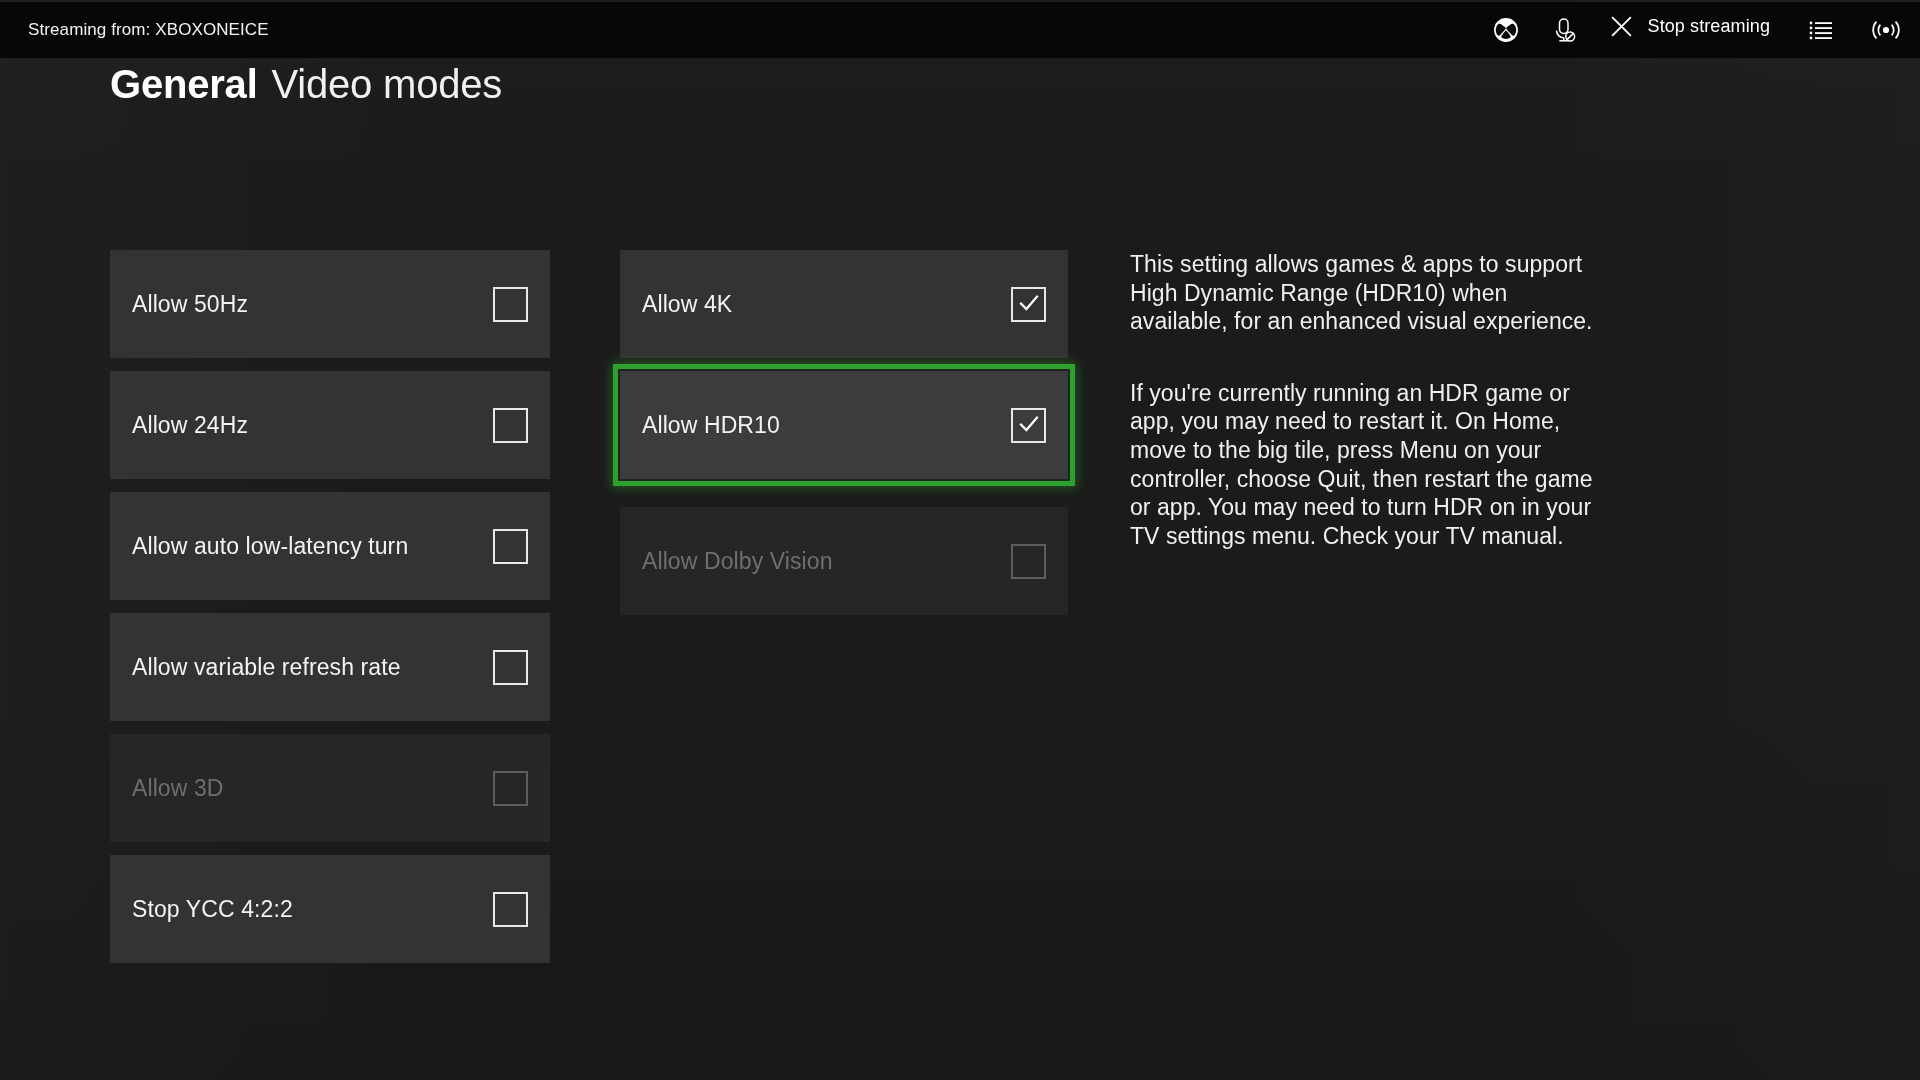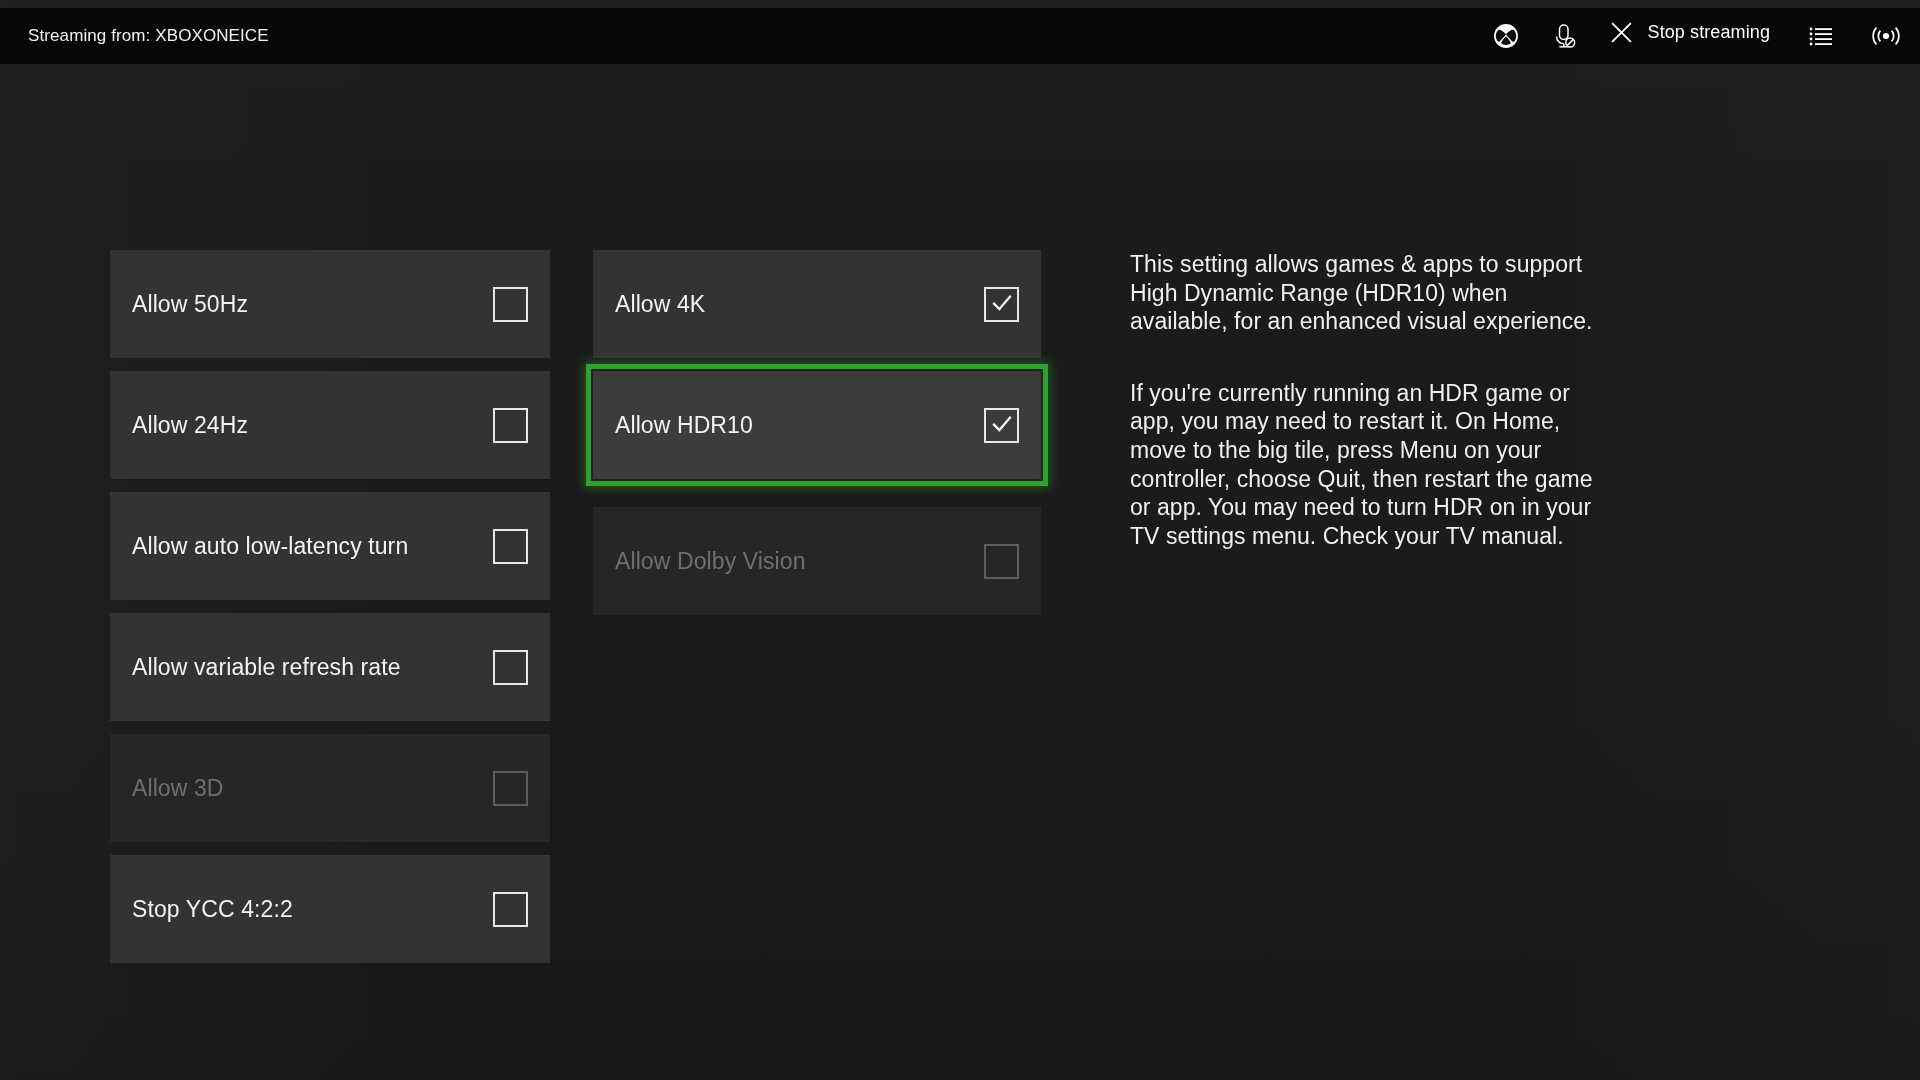--- a/index.html
+++ b/index.html
@@ -25,21 +25,21 @@
     inset: 0;
     background:
       linear-gradient(180deg, rgba(255,255,255,0.012) 0%, rgba(255,255,255,0.0) 18%, rgba(0,0,0,0.0) 60%, rgba(0,0,0,0.10) 100%),
       linear-gradient(90deg, rgba(255,255,255,0.014) 0%, rgba(255,255,255,0.0) 22%, rgba(255,255,255,0.0) 78%, rgba(255,255,255,0.010) 100%);
     pointer-events: none;
   }
 
   
   #stream-bar {
     position: absolute;
-    left: 0; top: 8px;
+    left: 0; top: 2px;
     width: 1920px;
     height: 56px;
     background: #070707;
     display: flex;
     align-items: center;
     z-index: 5;
   }
 
   #stream-source {
     margin-left: 28px;
@@ -107,21 +107,21 @@
   #content {
     position: absolute;
     left: 0;
     top: 250px;
     width: 1920px;
     height: 780px;
   }
 
   .column { position: absolute; top: 0; }
   #col-left   { left: 110px;  width: 440px; }
-  #col-middle { left: 593px;  width: 448px; }
+  #col-middle { left: 620px;  width: 448px; }
   #col-desc   { left: 1130px; width: 480px; }
 
   
   .row-wrap {
     position: relative;
     margin-bottom: 13px;
     border-radius: 21px;
   }
 
   .row {
@@ -258,20 +258,24 @@
           <path d="M8.4 4.6A8 8 0 0 0 8.4 15.4" fill="none" stroke="#ffffff" stroke-width="1.7"></path>
           <path d="M19.6 4.6a8 8 0 0 1 0 10.8" fill="none" stroke="#ffffff" stroke-width="1.7"></path>
           <path d="M4.4 1.6A12.4 12.4 0 0 0 4.4 18.4" fill="none" stroke="#ffffff" stroke-width="1.7"></path>
           <path d="M23.6 1.6a12.4 12.4 0 0 1 0 16.8" fill="none" stroke="#ffffff" stroke-width="1.7"></path>
         </svg>
       </div>
 
     </div>
   </div>
 
+  <div id="page-title">
+    <span id="title-section">General</span>
+    <span id="title-page">Video modes</span>
+  </div>
 
   <div id="content">
 
     <div class="column" id="col-left">
         <div class="row-wrap">
           <div class="row">
             <span class="row-label">Allow 50Hz</span>
             <span class="checkbox"></span>
           </div>
         </div>

